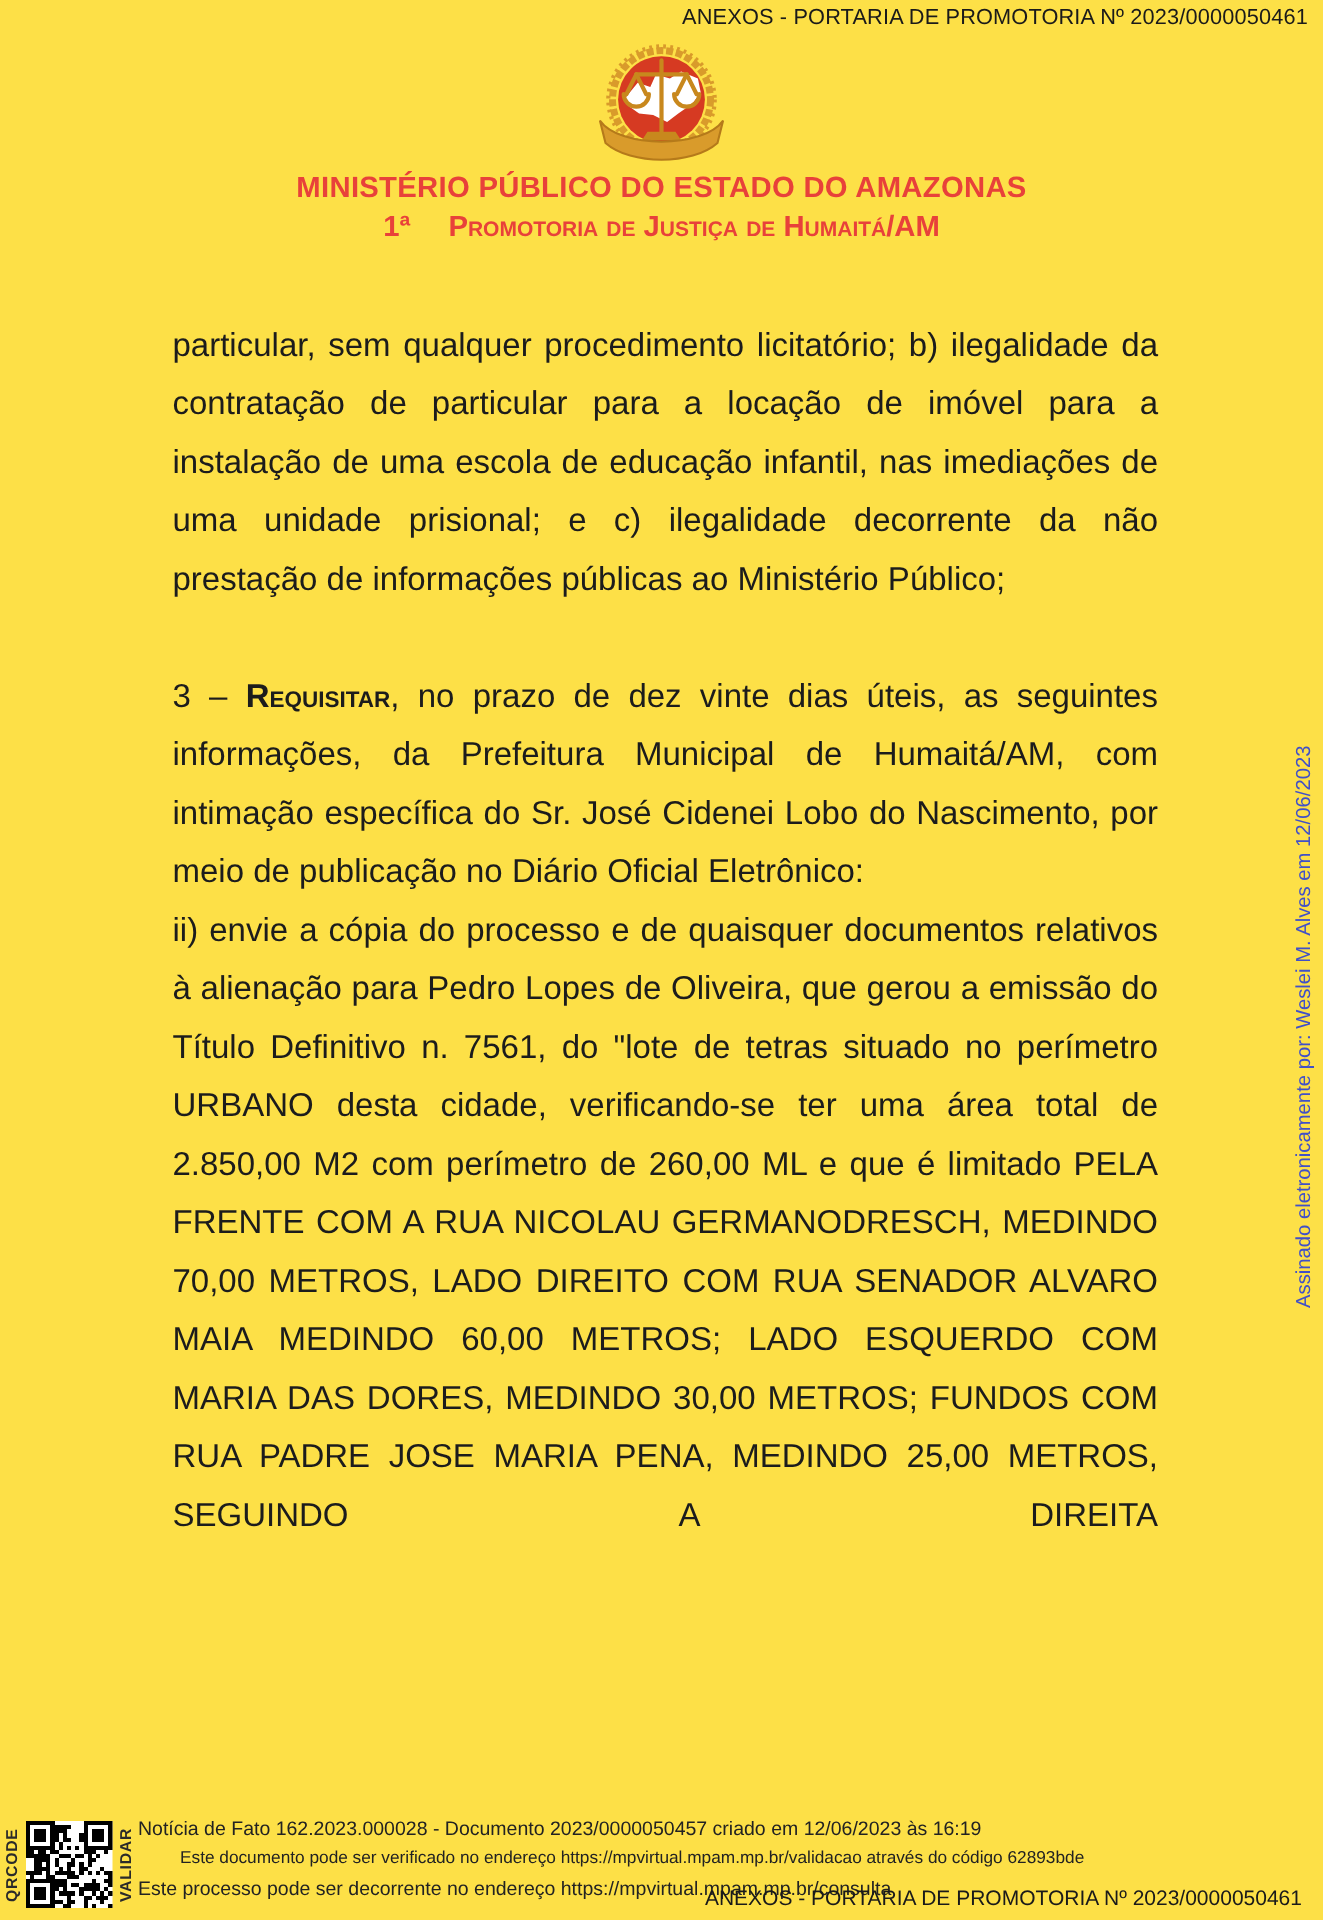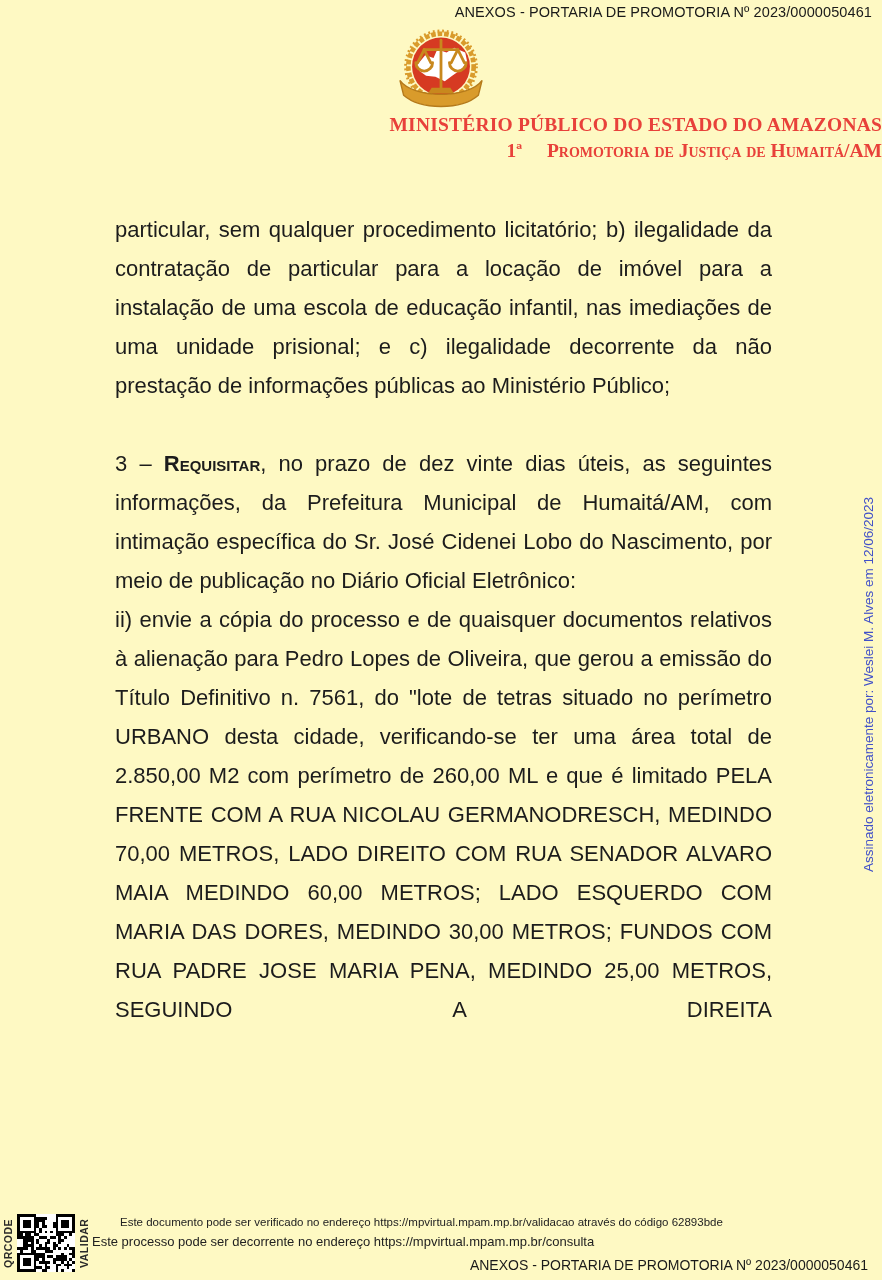--- a/index.html
+++ b/index.html
@@ -1,29 +1,29 @@
 <!DOCTYPE html>
 <html lang="pt"><head>
 <meta charset="utf-8">
 <style>
   html,body{margin:0;padding:0;background:#888;}
   .page{
-    position:relative; width:882px; height:1280px; background:#fef9c3;
+    position:relative; width:882px; height:1280px; background:#fde047;
     font-family:"Liberation Sans","DejaVu Sans",sans-serif; color:#1f1f1f;
     overflow:hidden; margin:0 auto;
   }
   
   .hdr-annot{
     position:absolute; top:4px; right:10px;
     font-size:14.5px; color:#1a1a1a; letter-spacing:.1px;
   }
   
   .crest{position:absolute; top:24px; left:50%; transform:translateX(-50%);}
   
-  .title-block{position:absolute; top:112px; left:0; width:100%; text-align:right;font-family:Liberation Serif, serif;}
+  .title-block{position:absolute; top:112px; left:0; width:100%; text-align:center;}
   .org-name{
     font-size:19.5px; font-weight:bold; color:var(--brand-red,#e8413a);
     letter-spacing:.2px; line-height:26px;
   }
   .unit-name{
     font-size:19.5px; font-weight:bold; color:var(--brand-red,#e8413a);
     line-height:26px;
   }
   .unit-name .sc{font-variant:small-caps;margin-left:20px;}
   
@@ -262,19 +262,20 @@
             <rect x="0" y="14" width="7" height="7"></rect>
             <rect x="1" y="15" width="5" height="5" fill="#fff"></rect>
             <rect x="2" y="16" width="3" height="3"></rect>
           </g>
         </svg>
     </div>
     <div class="qr-vlabel">VALIDAR</div>
   </div>
 
   <div class="footer">
+    <div class="f1">Notícia de Fato 162.2023.000028 - Documento 2023/0000050457 criado em 12/06/2023 às 16:19</div>
     <div class="f2">Este documento pode ser verificado no endereço https://mpvirtual.mpam.mp.br/validacao através do código 62893bde</div>
     <div class="f3">Este processo pode ser decorrente no endereço https://mpvirtual.mpam.mp.br/consulta</div>
   </div>
 
   <div class="next-page-annot">ANEXOS - PORTARIA DE PROMOTORIA Nº 2023/0000050461</div>
 
 </div>
 
 </body></html>

